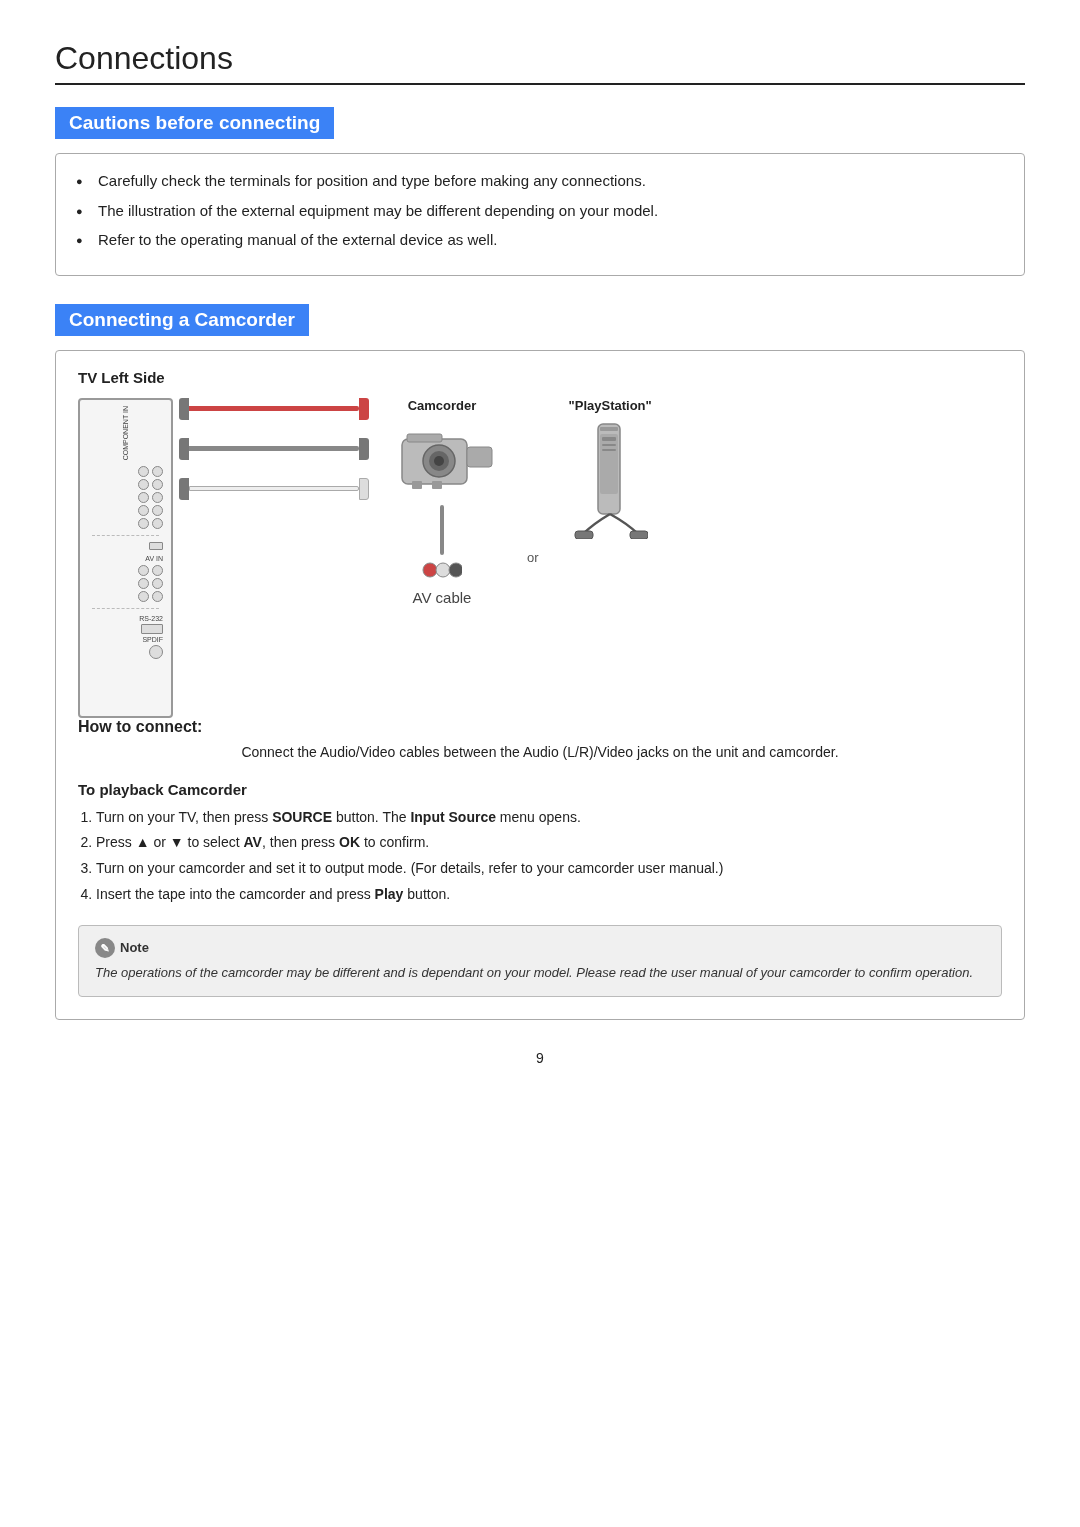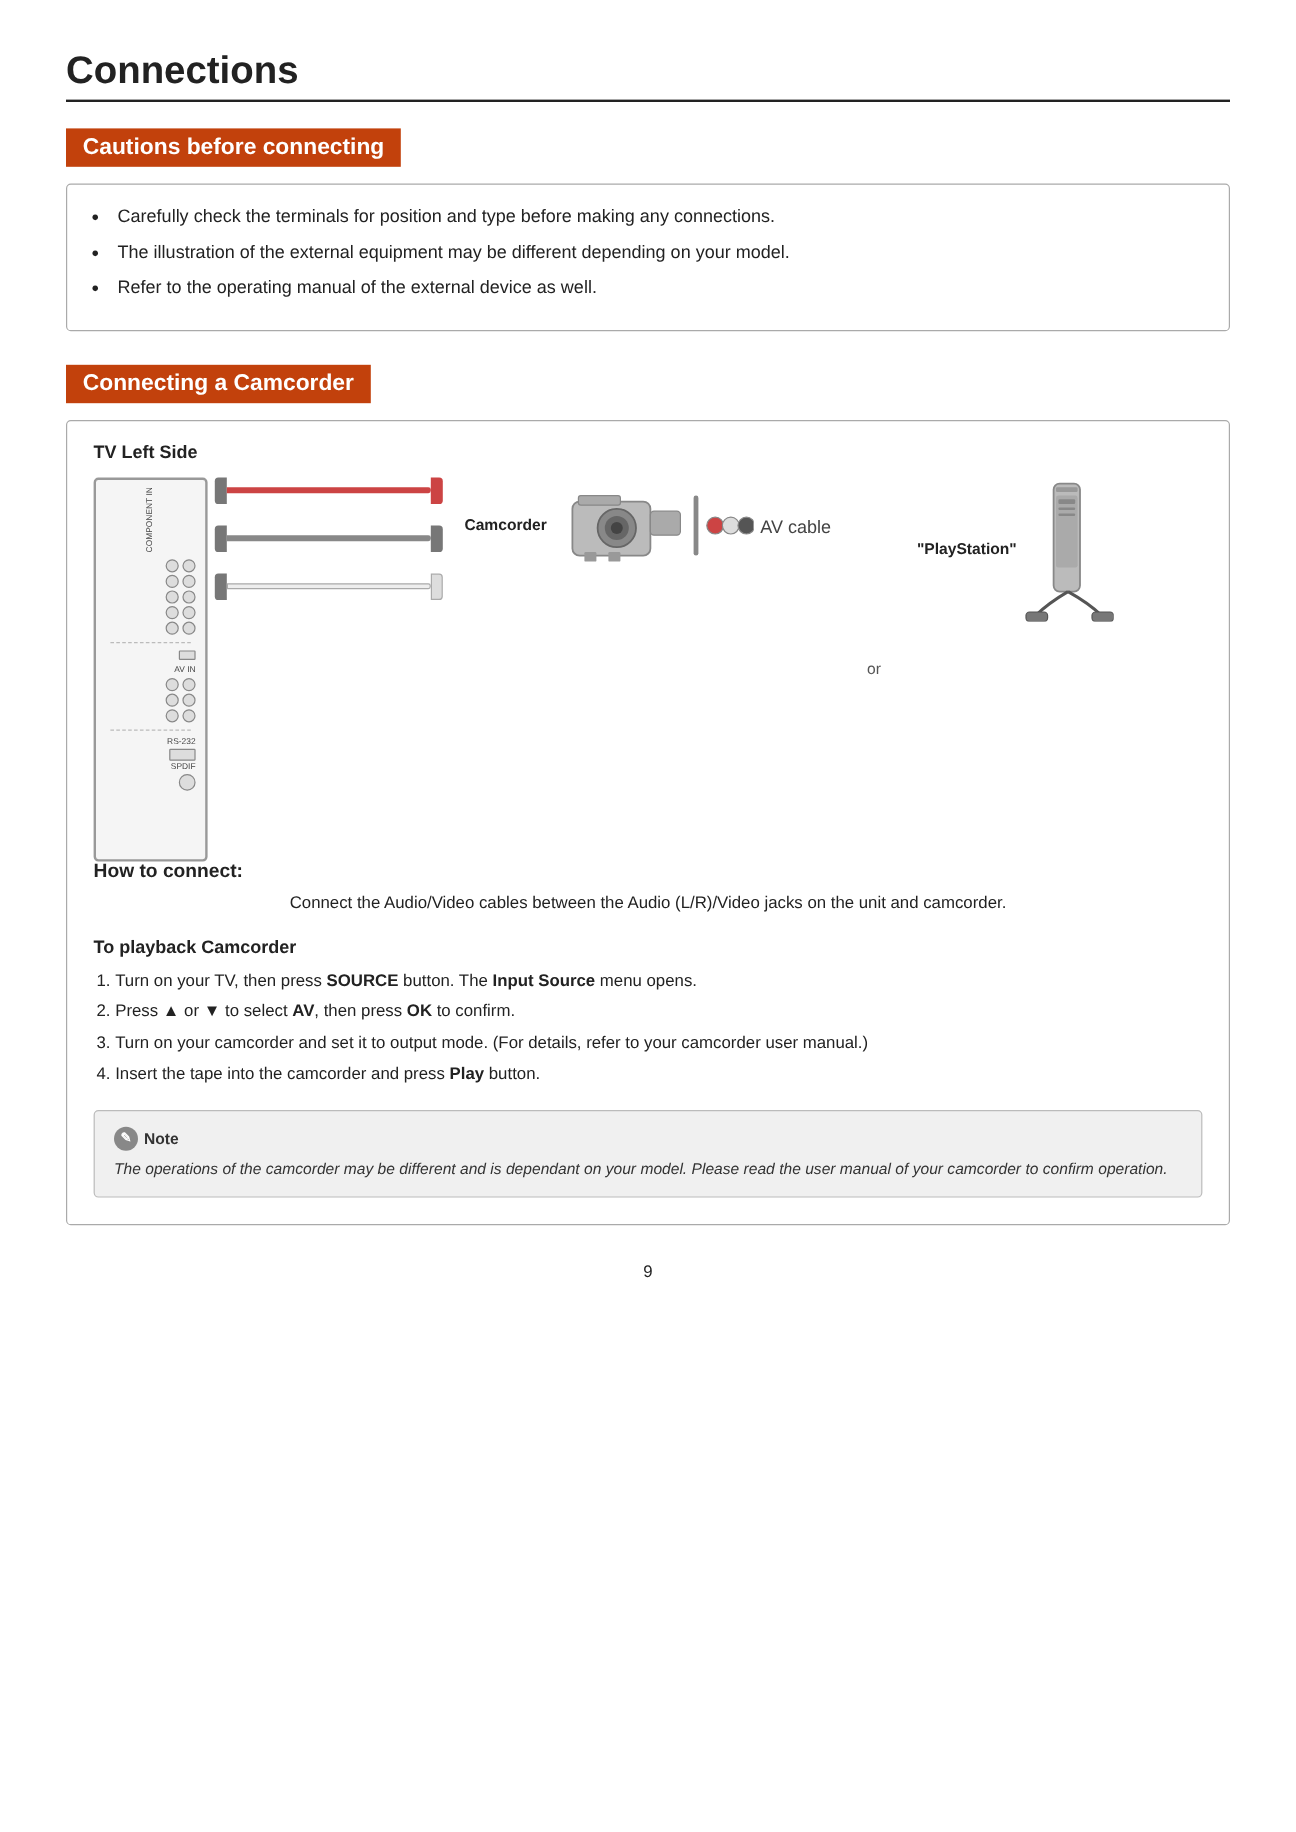--- a/index.html
+++ b/index.html
@@ -7,27 +7,27 @@
       width: 1080px;
       min-height: 1527px;
       background: #fff;
       font-family: Arial, Helvetica, sans-serif;
       font-size: 15px;
       color: #222;
       padding: 40px 55px;
     }
     h1.page-title {
       font-size: 32px;
-      font-weight: bold;
+      font-weight: normal;
       border-bottom: 2px solid #222;
       padding-bottom: 6px;
       margin-bottom: 22px;
     }
     .section-header {
-      background: #c2410c;
+      background: #3b82f6;
       color: #fff;
       font-size: 19px;
       font-weight: bold;
       padding: 5px 14px;
       display: inline-block;
       margin-bottom: 14px;
     }
     .cautions-box {
       border: 1px solid #aaa;
       border-radius: 4px;
@@ -112,21 +112,21 @@
       padding: 12px 15px;
       border-radius: 3px;
       max-width: 200px;
       margin-right: 20px;
       line-height: 1.6;
       flex-shrink: 0;
     }
     
     .device-col {
       display: flex;
-      flex-direction: row;
+      flex-direction: column;
       align-items: center;
       gap: 6px;
       margin: 0 18px;
     }
     .device-label {
       font-size: 13px;
       font-weight: bold;
     }
     .camcorder-svg {
       width: 110px;

